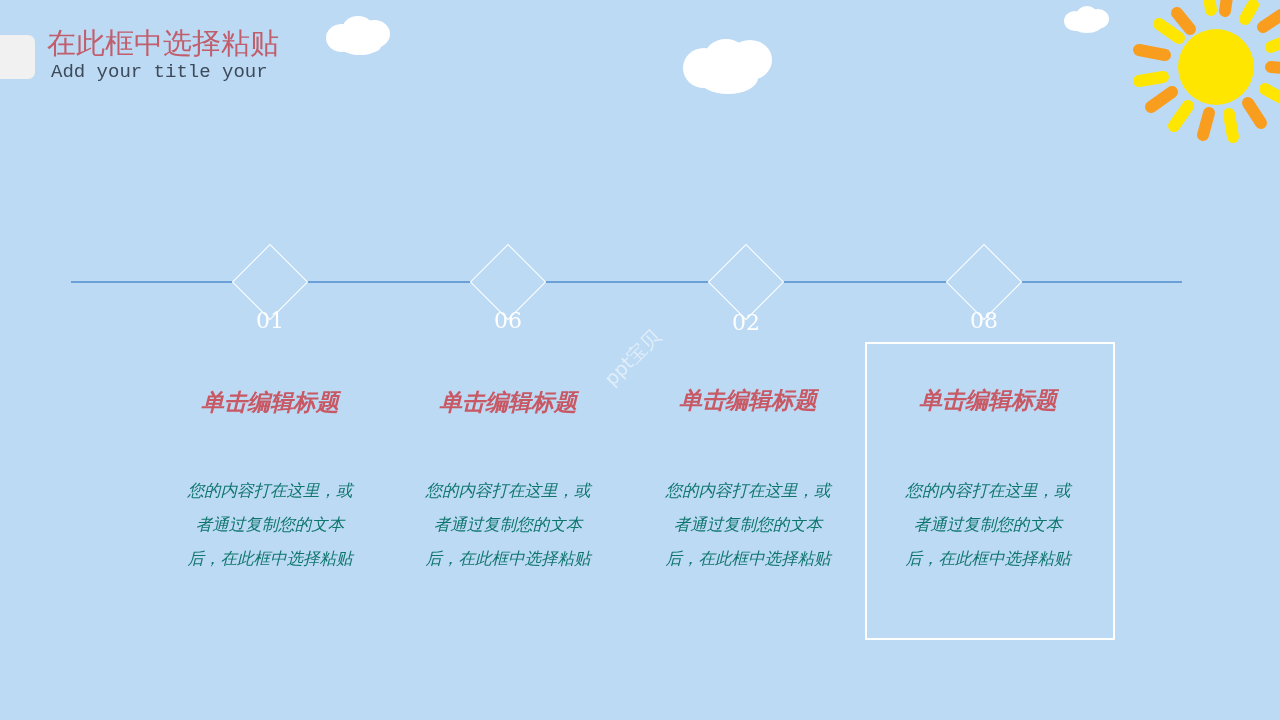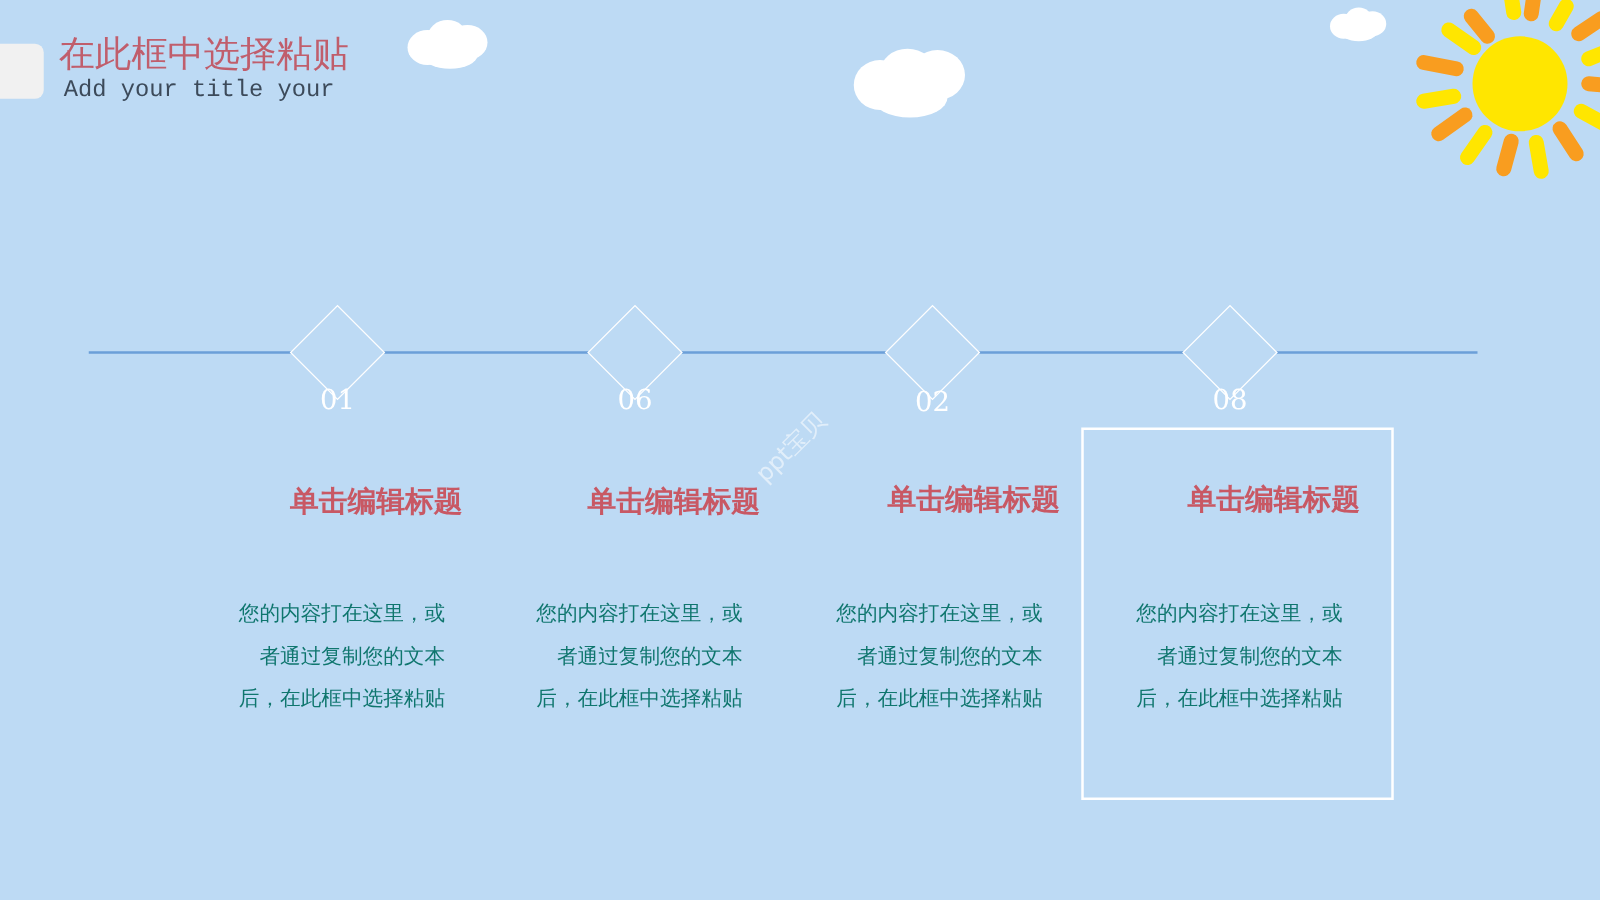--- a/index.html
+++ b/index.html
@@ -28,21 +28,21 @@
   .diamond {
     position: absolute; width: 54px; height: 54px; top: 255px;
     border: 1.5px solid #ffffff; background: #bddaf4; transform: rotate(45deg);
     box-sizing: border-box;
   }
   .step-num {
     position: absolute; top: 266px; width: 80px; text-align: center;
     color: #ffffff; font-size: 22px; font-family: "DejaVu Serif", serif; line-height: 30px; margin-top: 40px;
   }
   .col {
-    position: absolute; top: 383px; width: 200px; text-align: right;
+    position: absolute; top: 383px; width: 200px; text-align: center; font-style: italic;
   }
   .col-title {
     color: #c85864; font-size: 23px; font-weight: bold; font-family: "DejaVu Sans", sans-serif;
     line-height: 36px; white-space: nowrap;
   }
   .col-body {
     margin-top: 54px; color: #0f766e; font-size: 16.5px; line-height: 34px;
     font-family: "DejaVu Sans", sans-serif; width: 172px; margin-left: auto; margin-right: auto;
     word-break: break-all;
   }

